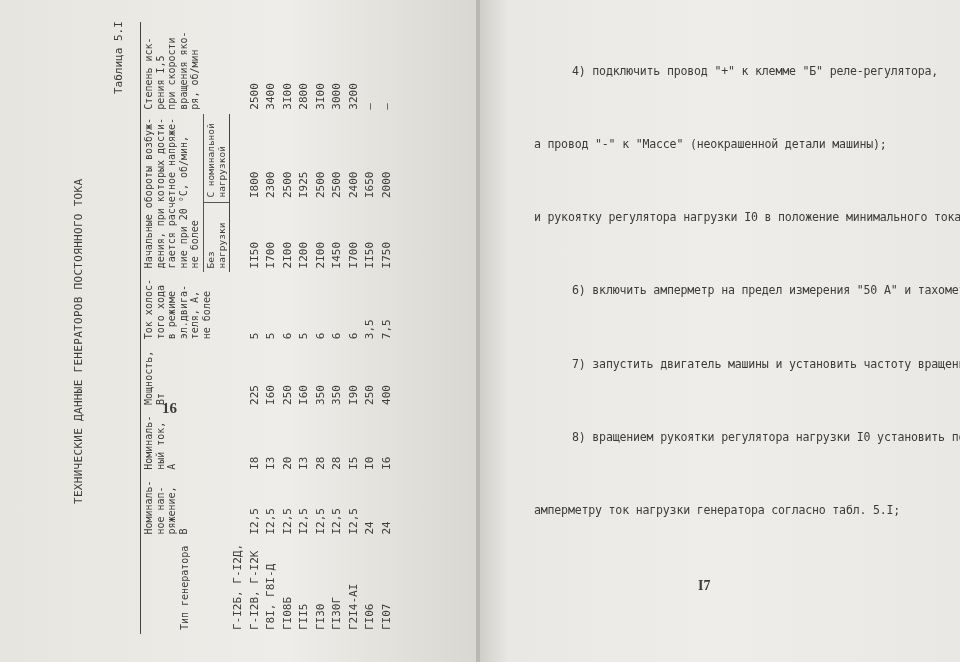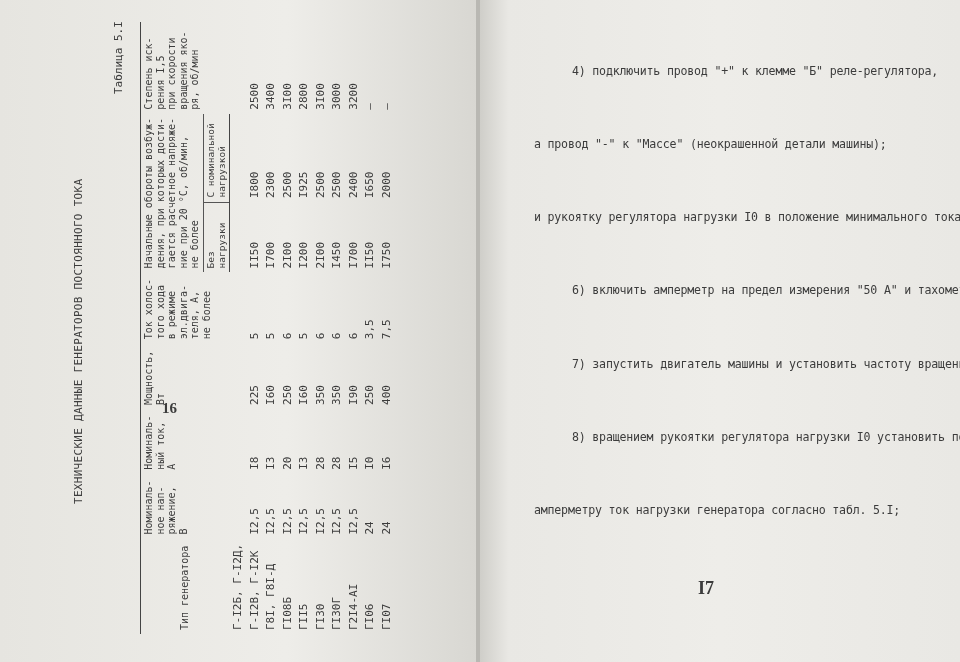--- a/index.html
+++ b/index.html
@@ -6,21 +6,21 @@
   body{width:960px;height:662px;background:#3a3a3a;overflow:hidden;position:relative;font-family:"DejaVu Sans Mono","Liberation Mono",monospace;color:#3c3c3c;}
   .spread{position:absolute;left:0;top:0;width:960px;height:662px;}
   .page{position:absolute;top:0;height:662px;background:#ecebe7;overflow:hidden;}
   .page-left{left:0;width:478px;background:linear-gradient(90deg,#e6e5e0 0%,#eeede9 60%,#d8d7d2 100%);}
   .page-right{left:480px;width:480px;background:linear-gradient(90deg,#cfcec9 0%,#e9e8e4 6%,#eeede9 50%,#e9e8e4 100%);}
   .gutter{position:absolute;left:476px;top:0;width:6px;height:662px;background:#b9b8b3;}
   
   .rtext{position:absolute;left:54px;top:10px;width:410px;font-size:11.6px;line-height:24.4px;letter-spacing:-0.2px;white-space:pre;}
   .rtext p{margin:0;}
   .ind{padding-left:38px;}
-  .pnum-right{position:absolute;left:218px;top:578px;font-size:18px;font-family:"Liberation Serif",serif;font-weight:bold;}
+  .pnum-right{position:absolute;left:218px;top:578px;font-size:14px;font-family:"Liberation Serif",serif;font-weight:bold;}
   
   .rot{position:absolute;left:68px;top:634px;width:616px;height:400px;transform:rotate(-90deg);transform-origin:0 0;}
   .doc-title{position:absolute;left:130px;top:4px;font-size:11px;letter-spacing:0.3px;}
   .table-label{position:absolute;left:540px;top:44px;font-size:11px;}
   table.spec{position:absolute;left:0;top:72px;width:612px;border-collapse:collapse;font-size:10px;line-height:11.5px;}
   table.spec th{font-weight:normal;vertical-align:top;text-align:left;padding:2px 4px;}
   table.spec thead tr.h1{border-top:1.5px solid #444;}
   table.spec thead tr.h2 th{border-bottom:1.5px solid #444;font-size:9.5px;padding:1px 4px;}
   table.spec td{padding:0 4px;height:16.5px;vertical-align:middle;font-size:11px;}
   .c-type{width:120px;}

